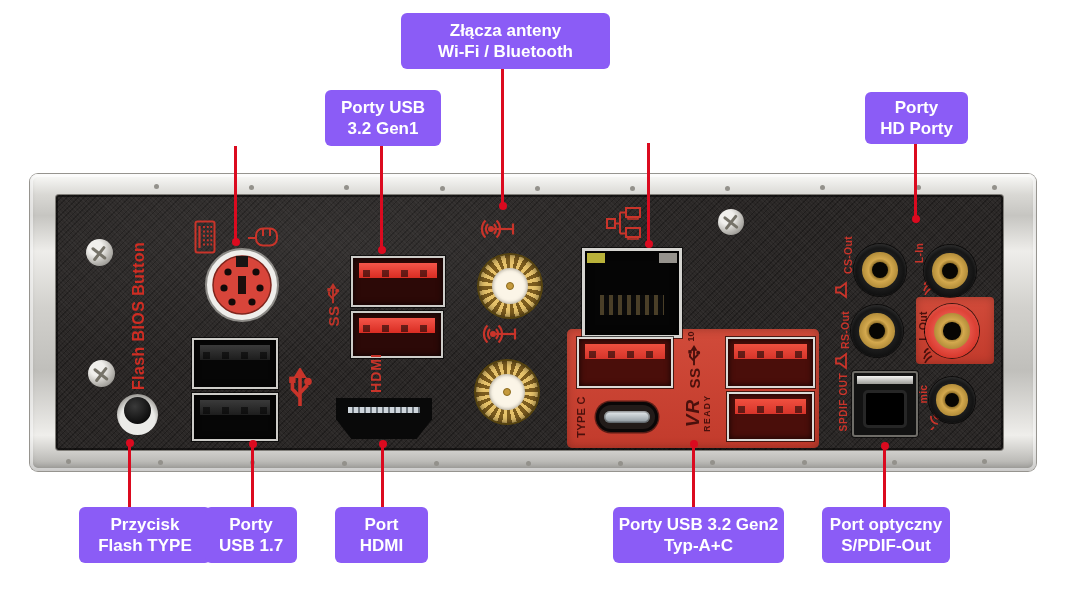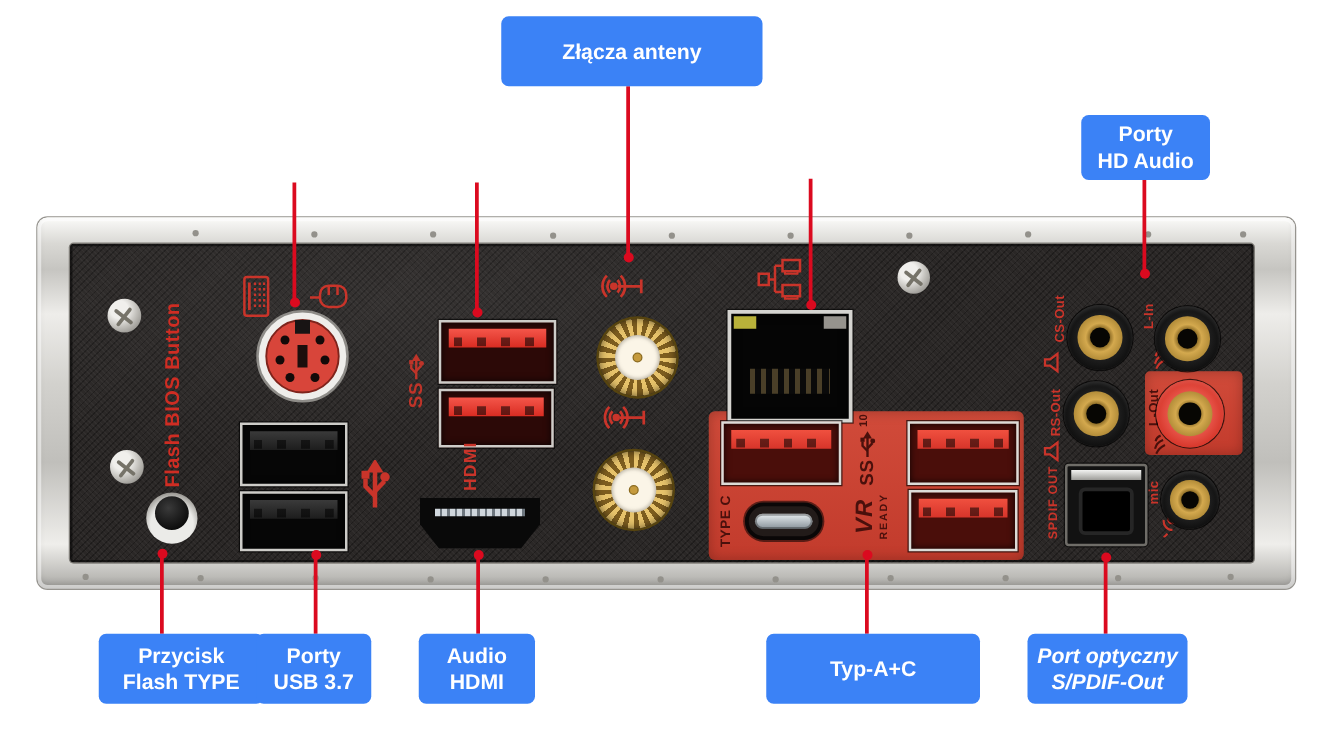--- a/index.html
+++ b/index.html
@@ -1,20 +1,20 @@
 <!DOCTYPE html>
 <html><head>
 <meta charset="utf-8">
 <style>
   html,body{margin:0;padding:0;background:#fff;}
   .scene{position:relative;width:1074px;height:600px;background:#ffffff;overflow:hidden;
          font-family:"Liberation Sans",sans-serif;}
 
   
-  .callout{position:absolute;z-index:6;background:#3b82f6;border-radius:6px;color:#fff;
+  .callout{position:absolute;z-index:6;background:#8b5cf6;border-radius:6px;color:#fff;
            display:flex;flex-direction:column;align-items:center;justify-content:center;
            font-weight:700;font-size:17px;line-height:21px;text-align:center;white-space:nowrap;}
   .callout span{display:block;}
   .callout span:empty{display:none;}
   .lead{position:absolute;z-index:5;width:3px;background:#db0a1f;}
   .lead.down::after,.lead.up::before{content:'';position:absolute;left:50%;transform:translateX(-50%);
            width:8px;height:8px;border-radius:50%;background:#db0a1f;}
   .lead.down::after{bottom:-4px;}
   .lead.up::before{top:-4px;}
 
@@ -340,56 +340,62 @@
     <svg width="22" height="24" viewBox="0 0 22 24" fill="none" stroke="#c9342a" stroke-width="1.7">
       <rect x="12" y="2" width="6" height="11" rx="3" transform="rotate(35 15 7.5)"></rect>
       <path d="M7,10 A7,7 0 0,0 14,18 M10,21 L7,24"></path>
     </svg>
   </div>
   <div class="jack" style="left:929px;top:377px;width:46px;height:46px;"></div>
 
   <div class="lead down" style="left:501px;top:69px;height:137px;"></div>
   <div class="callout" style="left:401px;top:13px;width:209px;height:56px;">
     <span>Złącza anteny</span>
+    <span>Wi-Fi / Bluetooth</span>
   </div>
 
   <div class="lead down" style="left:234px;top:146px;height:96px;"></div>
 
   <div class="lead down" style="left:380px;top:146px;height:104px;"></div>
+  <div class="callout" style="left:325px;top:90px;width:116px;height:56px;">
+    <span>Porty USB</span>
+    <span>3.2 Gen1</span>
+  </div>
 
   <div class="lead down" style="left:647px;top:143px;height:101px;"></div>
 
   <div class="lead down" style="left:914px;top:144px;height:75px;"></div>
   <div class="callout" style="left:865px;top:92px;width:103px;height:52px;">
     <span>Porty</span>
-    <span>HD Audio</span>
+    <span>HD Porty</span>
   </div>
 
   <div class="lead up" style="left:128px;top:443px;height:64px;"></div>
   <div class="callout" style="left:63px;top:507px;width:132px;height:56px;margin-left:16px;">
     <span>Przycisk</span>
     <span>Flash TYPE</span>
   </div>
 
   <div class="lead up" style="left:251px;top:444px;height:63px;"></div>
   <div class="callout" style="left:205px;top:507px;width:92px;height:56px;">
     <span>Porty</span>
-    <span>USB 3.7</span>
+    <span>USB 1.7</span>
   </div>
 
   <div class="lead up" style="left:381px;top:444px;height:63px;"></div>
   <div class="callout" style="left:335px;top:507px;width:93px;height:56px;">
-    <span>Audio</span>
+    <span>Port</span>
     <span>HDMI</span>
   </div>
 
   <div class="lead up" style="left:692px;top:444px;height:63px;"></div>
   <div class="callout" style="left:613px;top:507px;width:171px;height:56px;">
+    <span>Porty USB 3.2 Gen2</span>
     <span>Typ-A+C</span>
   </div>
 
   <div class="lead up" style="left:883px;top:446px;height:61px;"></div>
-  <div class="callout" style="left:822px;top:507px;width:128px;height:56px;font-style:italic;">
+  <div class="callout" style="left:822px;top:507px;width:128px;height:56px;">
     <span>Port optyczny</span>
     <span>S/PDIF-Out</span>
   </div>
 
 </div>
 
 </body></html>

